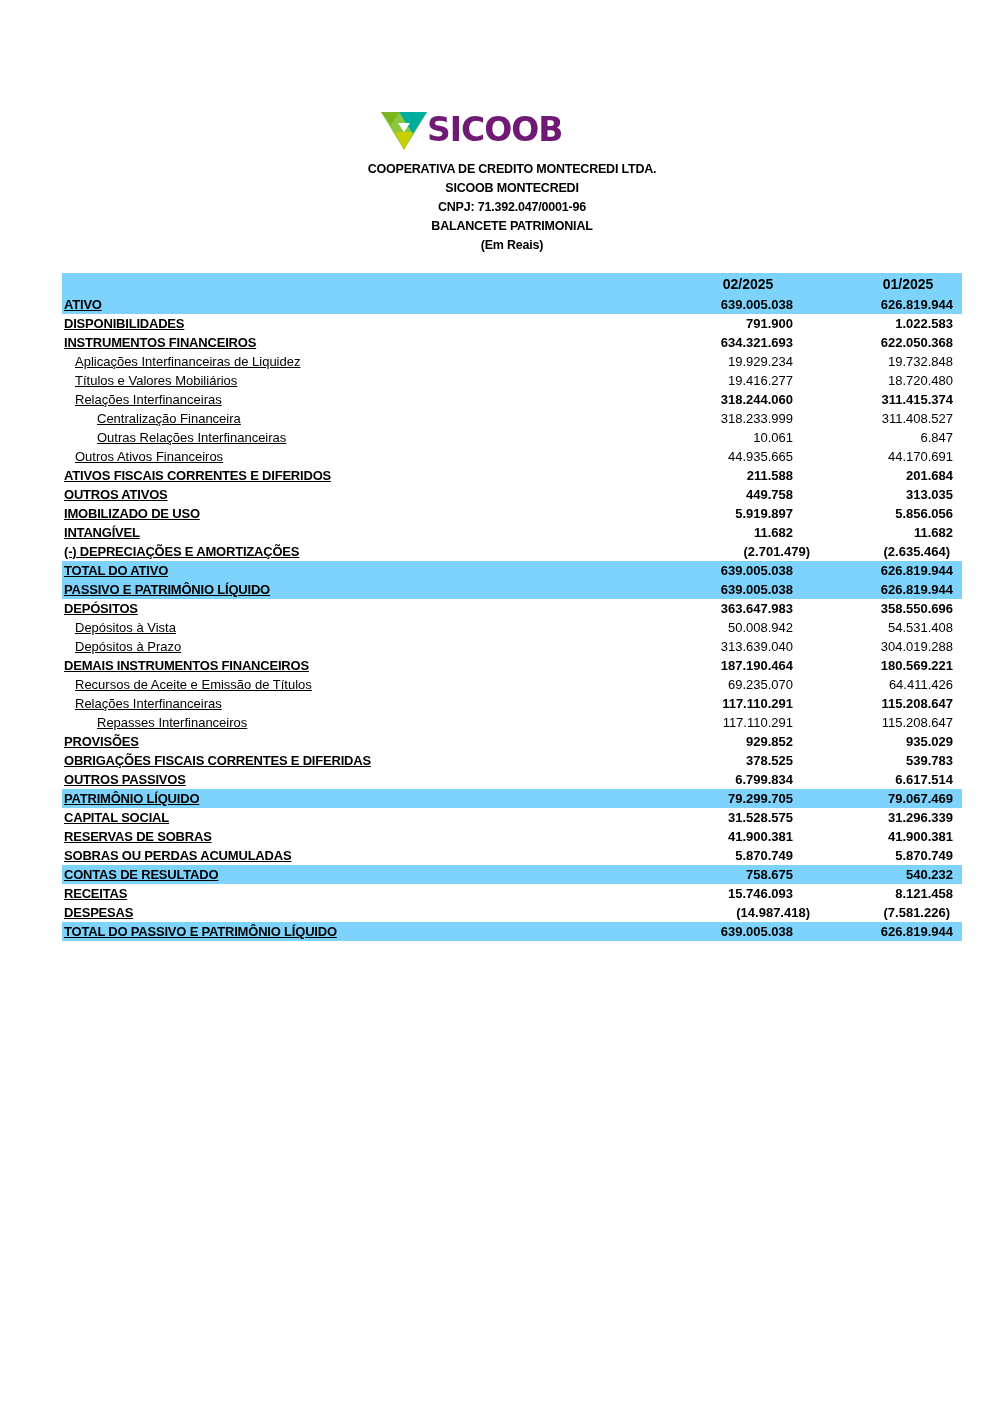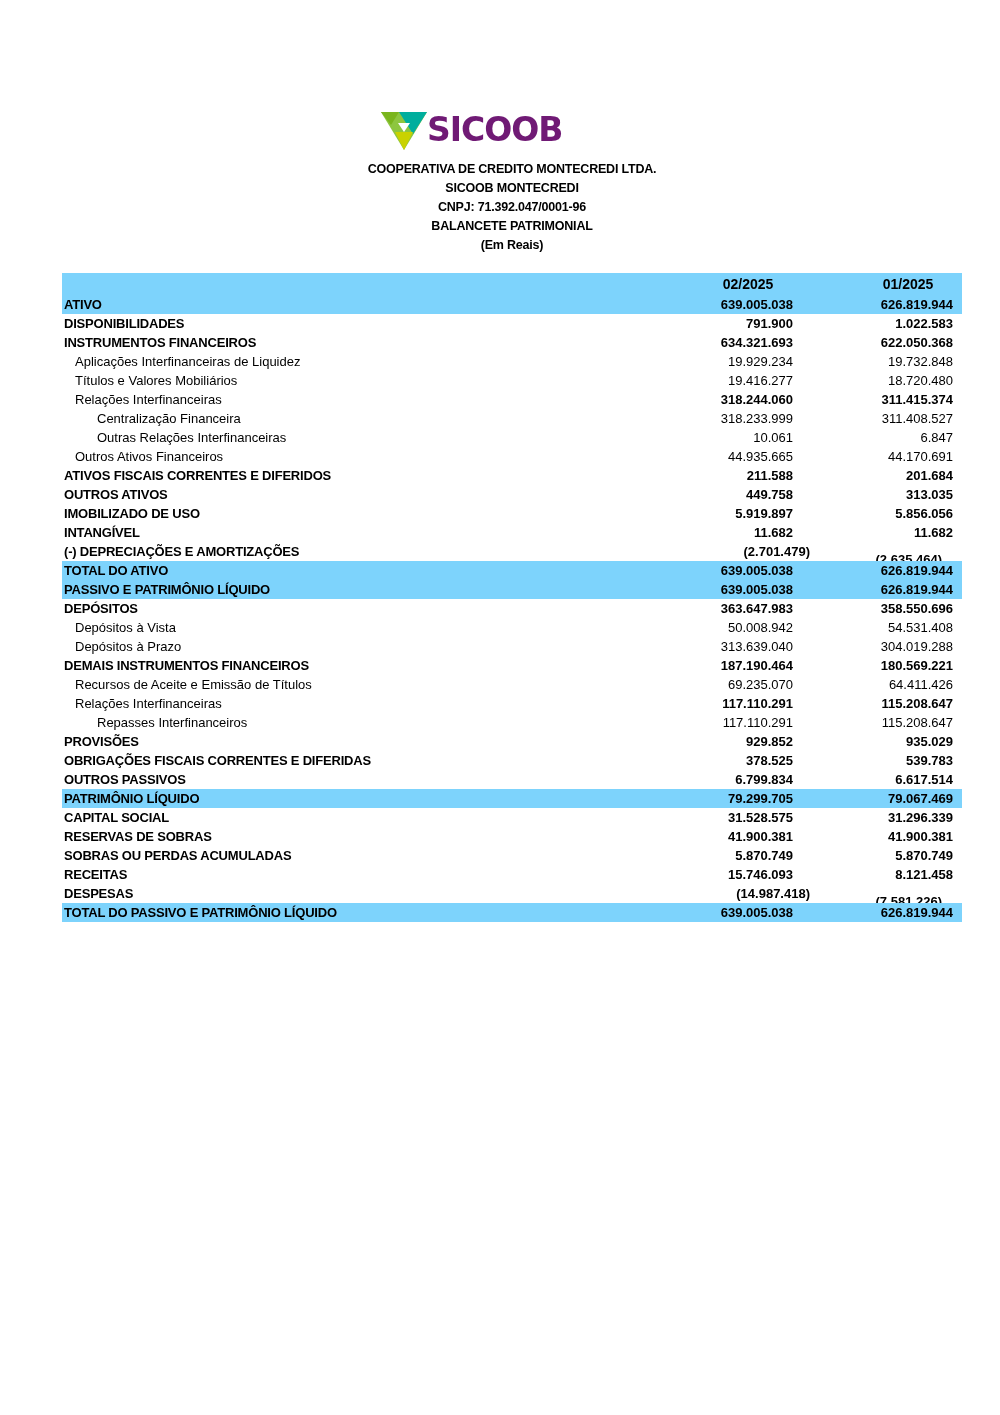--- a/index.html
+++ b/index.html
@@ -10,27 +10,27 @@
   .logo-text { position: absolute; left: 46px; top: 0px; font-family: "DejaVu Sans", sans-serif;
                font-weight: bold; font-size: 33px; letter-spacing: -1px; color: #701a75; line-height: 40px; }
   .heading { position: absolute; left: 0; width: 1024px; top: 160px; text-align: center; }
   .heading div { font-weight: bold; font-size: 12.5px; line-height: 19px; letter-spacing: -0.2px; }
   .table { position: absolute; left: 62px; top: 273px; width: 900px; }
   .row { position: relative; height: 19px; font-size: 13px; line-height: 19px; white-space: nowrap; }
   .row.head { height: 22px; line-height: 22px; font-size: 14px; font-weight: bold; }
   .row.gray { background: #7dd3fc; }
   .row.bold { font-weight: bold; }
   .row.bold .lbl { letter-spacing: -0.2px; }
-  .lbl { position: absolute; left: 2px; top: 0; }
+  .lbl { position: absolute; left: 2px; top: 0; text-decoration: underline; }
   .lbl.i1 { left: 13px; }
   .lbl.i2 { left: 35px; }
   .v1 { position: absolute; right: 169px; top: 0; text-align: right; margin-left: 32px; }
   .v2 { position: absolute; right: 9px; top: 0; text-align: right; }
   .row.neg .v1 { right: 152px; }
-  .row.neg .v2 { right: 20px; margin-top: 8px; }
+  .row.neg .v2 { right: 12px; }
   .h1 { position: absolute; left: 628px; width: 116px; text-align: center; }
   .h2 { position: absolute; left: 788px; width: 116px; text-align: center; }
 </style>
 </head>
 <body>
 
 <div class="logo">
   <svg width="46" height="40" viewBox="0 0 46 40">
     <polygon points="0,2 46,2 23,40" fill="#8dc63f"></polygon>
     <polygon points="18,2 46,2 32,24" fill="#00ae9d"></polygon>
@@ -197,20 +197,25 @@
     <div class="row bold">
       <span class="lbl">RESERVAS DE SOBRAS</span>
       <span class="v1">41.900.381</span>
       <span class="v2">41.900.381</span>
     </div>
     <div class="row bold">
       <span class="lbl">SOBRAS OU PERDAS ACUMULADAS</span>
       <span class="v1">5.870.749</span>
       <span class="v2">5.870.749</span>
     </div>
+    <div class="row gray bold">
+      <span class="lbl">CONTAS DE RESULTADO</span>
+      <span class="v1">758.675</span>
+      <span class="v2">540.232</span>
+    </div>
     <div class="row bold">
       <span class="lbl">RECEITAS</span>
       <span class="v1">15.746.093</span>
       <span class="v2">8.121.458</span>
     </div>
     <div class="row bold neg">
       <span class="lbl">DESPESAS</span>
       <span class="v1">(14.987.418)</span>
       <span class="v2">(7.581.226)</span>
     </div>

